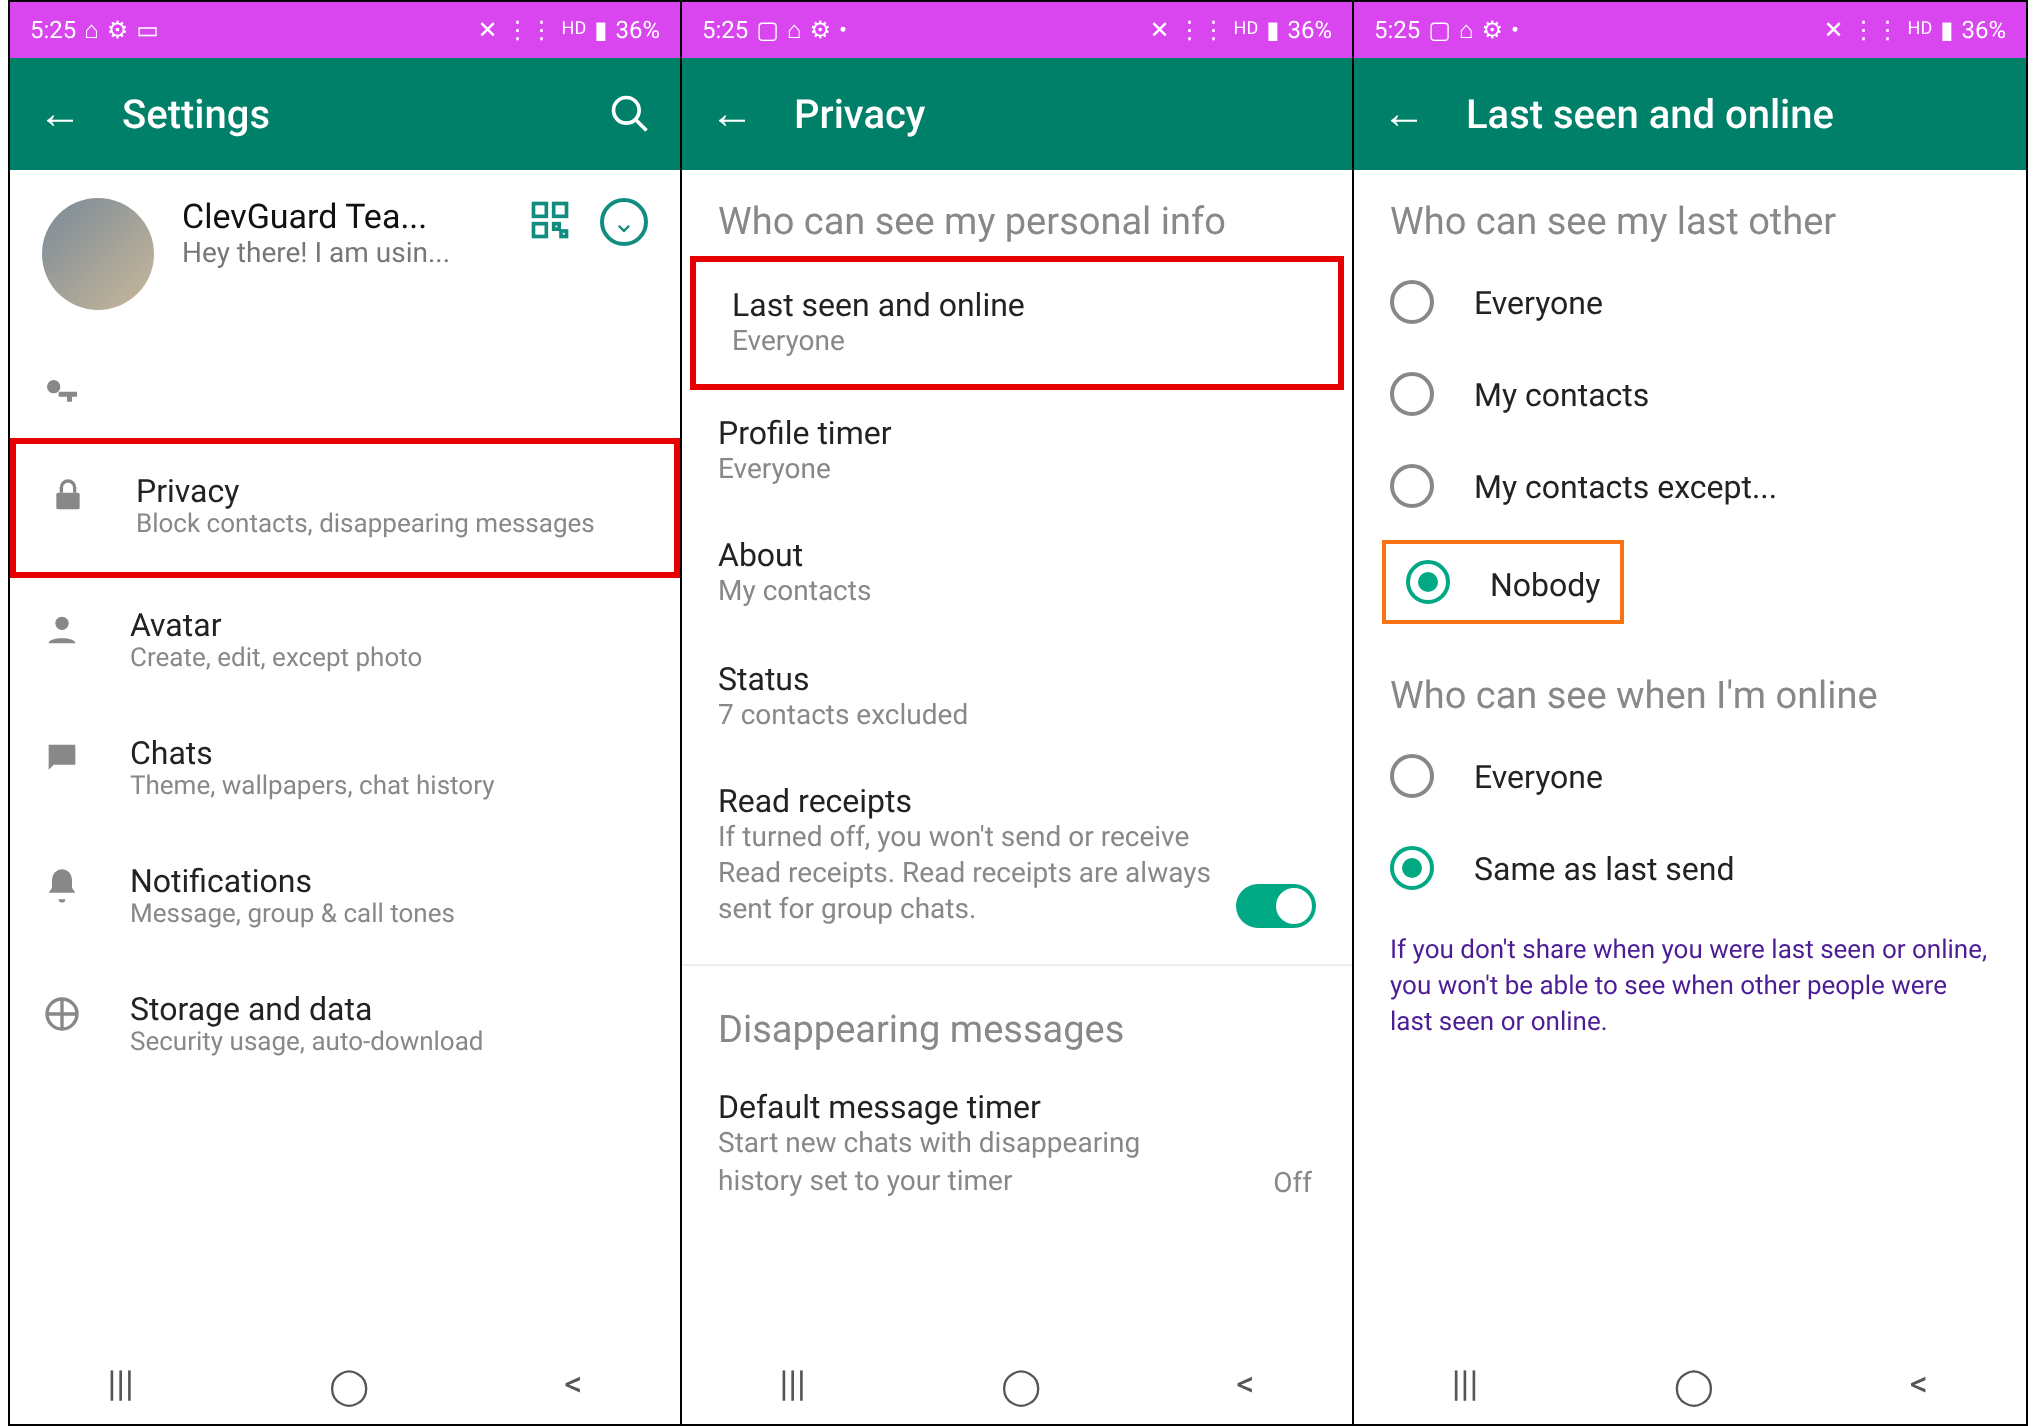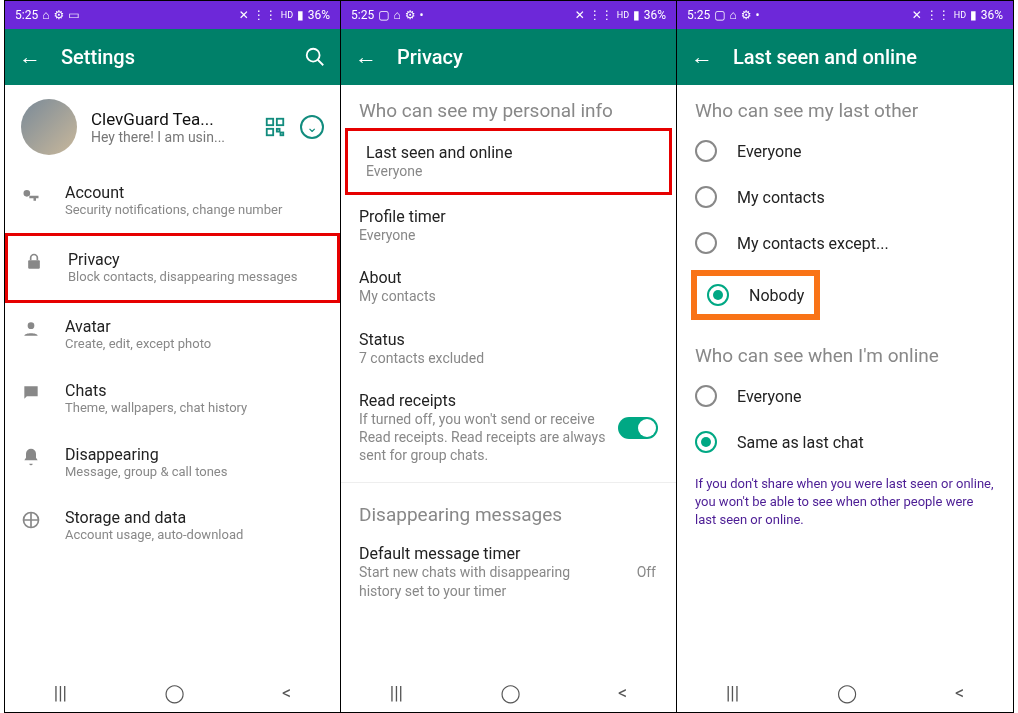--- a/index.html
+++ b/index.html
@@ -23,21 +23,21 @@
     border-right: 1px solid #000;
     display: flex;
     flex-direction: column;
     background: #fff;
     position: relative;
     overflow: hidden;
   }
   .phone:last-child { border-right: none; }
   .statusbar {
     height: 28px;
-    background: #6d28d9;
+    background: #d946ef;
     color: #fff;
     display: flex;
     align-items: center;
     padding: 0 10px;
     font-size: 12px;
     justify-content: space-between;
   }
   .statusbar .left, .statusbar .right { display: flex; align-items: center; gap: 4px; }
   .header {
     background: #008069;
@@ -46,21 +46,21 @@
     display: flex;
     align-items: center;
     padding: 0 14px;
     gap: 20px;
   }
   .header .title { font-size: 20px; font-weight: 500; flex: 1; }
   .back-arrow, .search-icon { font-size: 22px; }
   .content { flex: 1; overflow: hidden; background: #fff; }
   .profile-row {
     display: flex;
-    align-items: center;
+    align-items: flex-start;
     padding: 14px 16px;
     gap: 14px;
   }
   .avatar-img {
     width: 56px; height: 56px; border-radius: 50%;
     background: linear-gradient(135deg, #7a8a98, #c9b89b);
     flex-shrink: 0;
   }
   .profile-text { flex: 1; min-width: 0; }
   .profile-name { font-size: 17px; color: #111; white-space: nowrap; overflow: hidden; text-overflow: ellipsis; }
@@ -85,21 +85,21 @@
     text-align: center;
   }
   .setting-text { flex: 1; }
   .setting-title { font-size: 16px; color: #222; }
   .setting-sub { font-size: 13px; color: #888; line-height: 1.3; }
   .redbox { border: 3px solid #e60000; }
   .section-label { padding: 14px 18px 6px; font-size: 19px; color: #888; }
   .priv-item { padding: 12px 18px; }
   .priv-title { font-size: 16px; color: #222; }
   .priv-sub { font-size: 14px; color: #888; line-height: 1.3; }
-  .priv-row { display: flex; align-items: center; gap: 6px; }
+  .priv-row { display: flex; align-items: flex-end; gap: 6px; }
   .priv-row .priv-texts { flex: 1; }
   .switch {
     width: 40px; height: 22px; background: #00a884; border-radius: 11px;
     position: relative; flex-shrink: 0;
   }
   .switch::after {
     content: ""; position: absolute; width: 18px; height: 18px; background: #fff;
     border-radius: 50%; top: 2px; right: 2px;
   }
   .divider { height: 1px; background: #eee; margin: 6px 0; }
@@ -115,24 +115,24 @@
   .radio.checked::after {
     content: ""; width: 10px; height: 10px; background: #00a884; border-radius: 50%;
   }
   .radio-label { font-size: 16px; color: #222; }
   .hint { padding: 10px 18px; font-size: 13px; color: #4c1d95; line-height: 1.4; }
   .navbar {
     height: 40px; display: flex; justify-content: space-around; align-items: center;
     color: #555; font-size: 18px; border-top: 1px solid transparent;
   }
   .redbox-inline {
-    border: 6px solid #f97316;
+    border: 2px solid #f97316;
     display: inline-flex;
     padding: 2px 4px;
-    align-items: center;
+    align-items: flex-end;
   }
   .off-label { color:#888; font-size:14px; padding-right:2px;margin-left:43px; }
   svg { display: block; }
 </style>
 </head>
 <body>
 
 <div class="container">
 
   <div class="phone">
@@ -179,24 +179,20 @@
         </span>
         <span class="chevron-circle">⌄</span>
       </div>
 
       <div class="setting-item">
         <div class="setting-icon">
           <svg width="20" height="20" viewBox="0 0 24 24" fill="#888">
               <path d="M7 14a4 4 0 1 1 0-8 4 4 0 0 1 0 8zm3-1h11v3h-3v3h-3v-3h-5"></path>
             </svg>
         </div>
-        <div class="setting-text">
-          <div class="setting-title">Account</div>
-          <div class="setting-sub">Security notifications, change number</div>
-        </div>
       </div>
 
       <div class="setting-item redbox">
         <div class="setting-icon">
           <svg width="20" height="20" viewBox="0 0 24 24" fill="#888">
               <rect x="5" y="10" width="14" height="10" rx="1"></rect>
               <path d="M8 10V7a4 4 0 0 1 8 0v3" fill="none" stroke="#888" stroke-width="2"></path>
             </svg>
         </div>
         <div class="setting-text">
@@ -230,35 +226,35 @@
         </div>
       </div>
 
       <div class="setting-item">
         <div class="setting-icon">
           <svg width="20" height="20" viewBox="0 0 24 24" fill="#888">
               <path d="M12 2a6 6 0 0 0-6 6v5l-2 3h16l-2-3V8a6 6 0 0 0-6-6zm0 20a2 2 0 0 0 2-2h-4a2 2 0 0 0 2 2z"></path>
             </svg>
         </div>
         <div class="setting-text">
-          <div class="setting-title">Disappearing</div>
+          <div class="setting-title">Notifications</div>
           <div class="setting-sub">Message, group &amp; call tones</div>
         </div>
       </div>
 
       <div class="setting-item">
         <div class="setting-icon">
           <svg width="20" height="20" viewBox="0 0 24 24" fill="none" stroke="#888" stroke-width="2">
               <circle cx="12" cy="12" r="9"></circle>
               <path d="M12 3v18M3 12h18"></path>
             </svg>
         </div>
         <div class="setting-text">
           <div class="setting-title">Storage and data</div>
-          <div class="setting-sub">Account usage, auto-download</div>
+          <div class="setting-sub">Security usage, auto-download</div>
         </div>
       </div>
     </div>
     <div class="navbar">
       <span>|||</span>
       <span>◯</span>
       <span>&lt;</span>
     </div>
   </div>
 
@@ -377,21 +373,21 @@
       </div>
 
       <div class="section-label" style="padding-top:20px">Who can see when I'm online</div>
 
       <div class="radio-item">
         <div class="radio"></div>
         <div class="radio-label">Everyone</div>
       </div>
       <div class="radio-item">
         <div class="radio checked"></div>
-        <div class="radio-label">Same as last chat</div>
+        <div class="radio-label">Same as last send</div>
       </div>
 
       <div class="hint">If you don't share when you were last seen or online, you won't be able to see when other people were last seen or online.</div>
     </div>
     <div class="navbar">
       <span>|||</span>
       <span>◯</span>
       <span>&lt;</span>
     </div>
   </div>

